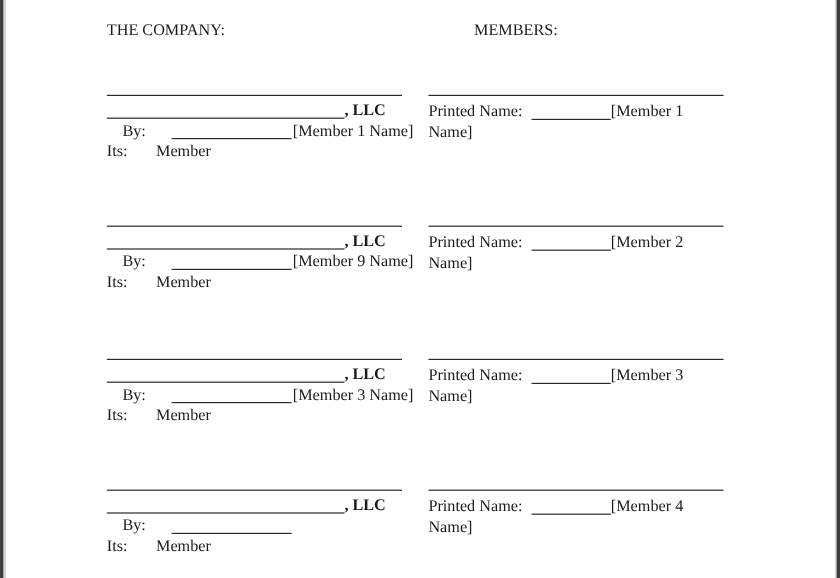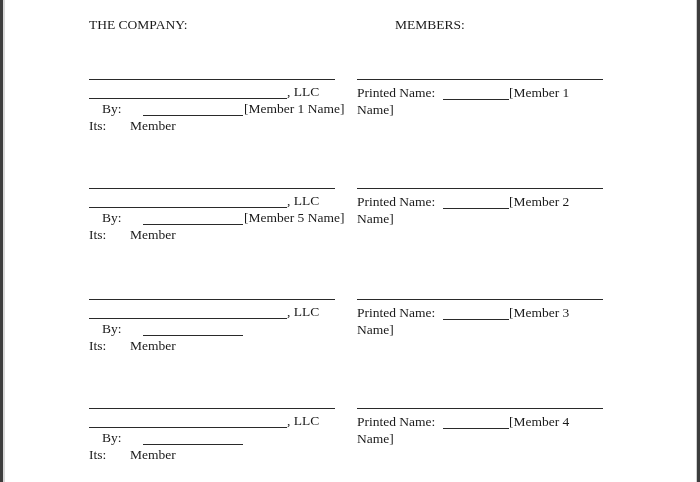--- a/index.html
+++ b/index.html
@@ -62,21 +62,21 @@
     }
     .line-left-top { left: 89px; width: 246px; top: 0px; }
     .line-right-top { left: 357px; width: 246px; top: 0px; }
 
     .row {
       position: absolute;
       white-space: nowrap;
       line-height: 16px;
     }
     
-    .llc-row { left: 89px; top: 5px; width: 246px; height: 16px; }
+    .llc-row { left: 89px; top: 5px; width: 246px; height: 16px; font-weight: bold; }
     .llc-blank {
       position: absolute;
       left: 0; top: 14px;
       width: 198px; height: 1px;
       background: #2a2a2a;
     }
     .llc-text {
       position: absolute;
       left: 198px; top: 0;
     }
@@ -144,21 +144,21 @@
 
 <div class="block" style="top:188px;">
   <div class="sig-line line-left-top"></div>
   <div class="row llc-row">
     <div class="llc-blank"></div>
     <span class="llc-text">, LLC</span>
   </div>
   <div class="row by-row">
     <span class="by-label">By:</span>
     <div class="by-blank"></div>
-    <span class="by-name">[Member 5 Name]</span>
+    <span class="by-name">[Member 9 Name]</span>
   </div>
   <div class="row its-row">
     <span class="its-label">Its:</span>
     <span class="its-value">Member</span>
   </div>
   <div class="sig-line line-right-top"></div>
   <div class="row printed-row">
     <span class="printed-label">Printed Name:</span>
     <div class="printed-blank"></div>
     <span class="printed-name">[Member 2</span>
@@ -168,20 +168,21 @@
 
 <div class="block" style="top:299px;">
   <div class="sig-line line-left-top"></div>
   <div class="row llc-row">
     <div class="llc-blank"></div>
     <span class="llc-text">, LLC</span>
   </div>
   <div class="row by-row">
     <span class="by-label">By:</span>
     <div class="by-blank"></div>
+    <span class="by-name">[Member 3 Name]</span>
   </div>
   <div class="row its-row">
     <span class="its-label">Its:</span>
     <span class="its-value">Member</span>
   </div>
   <div class="sig-line line-right-top"></div>
   <div class="row printed-row">
     <span class="printed-label">Printed Name:</span>
     <div class="printed-blank"></div>
     <span class="printed-name">[Member 3</span>

